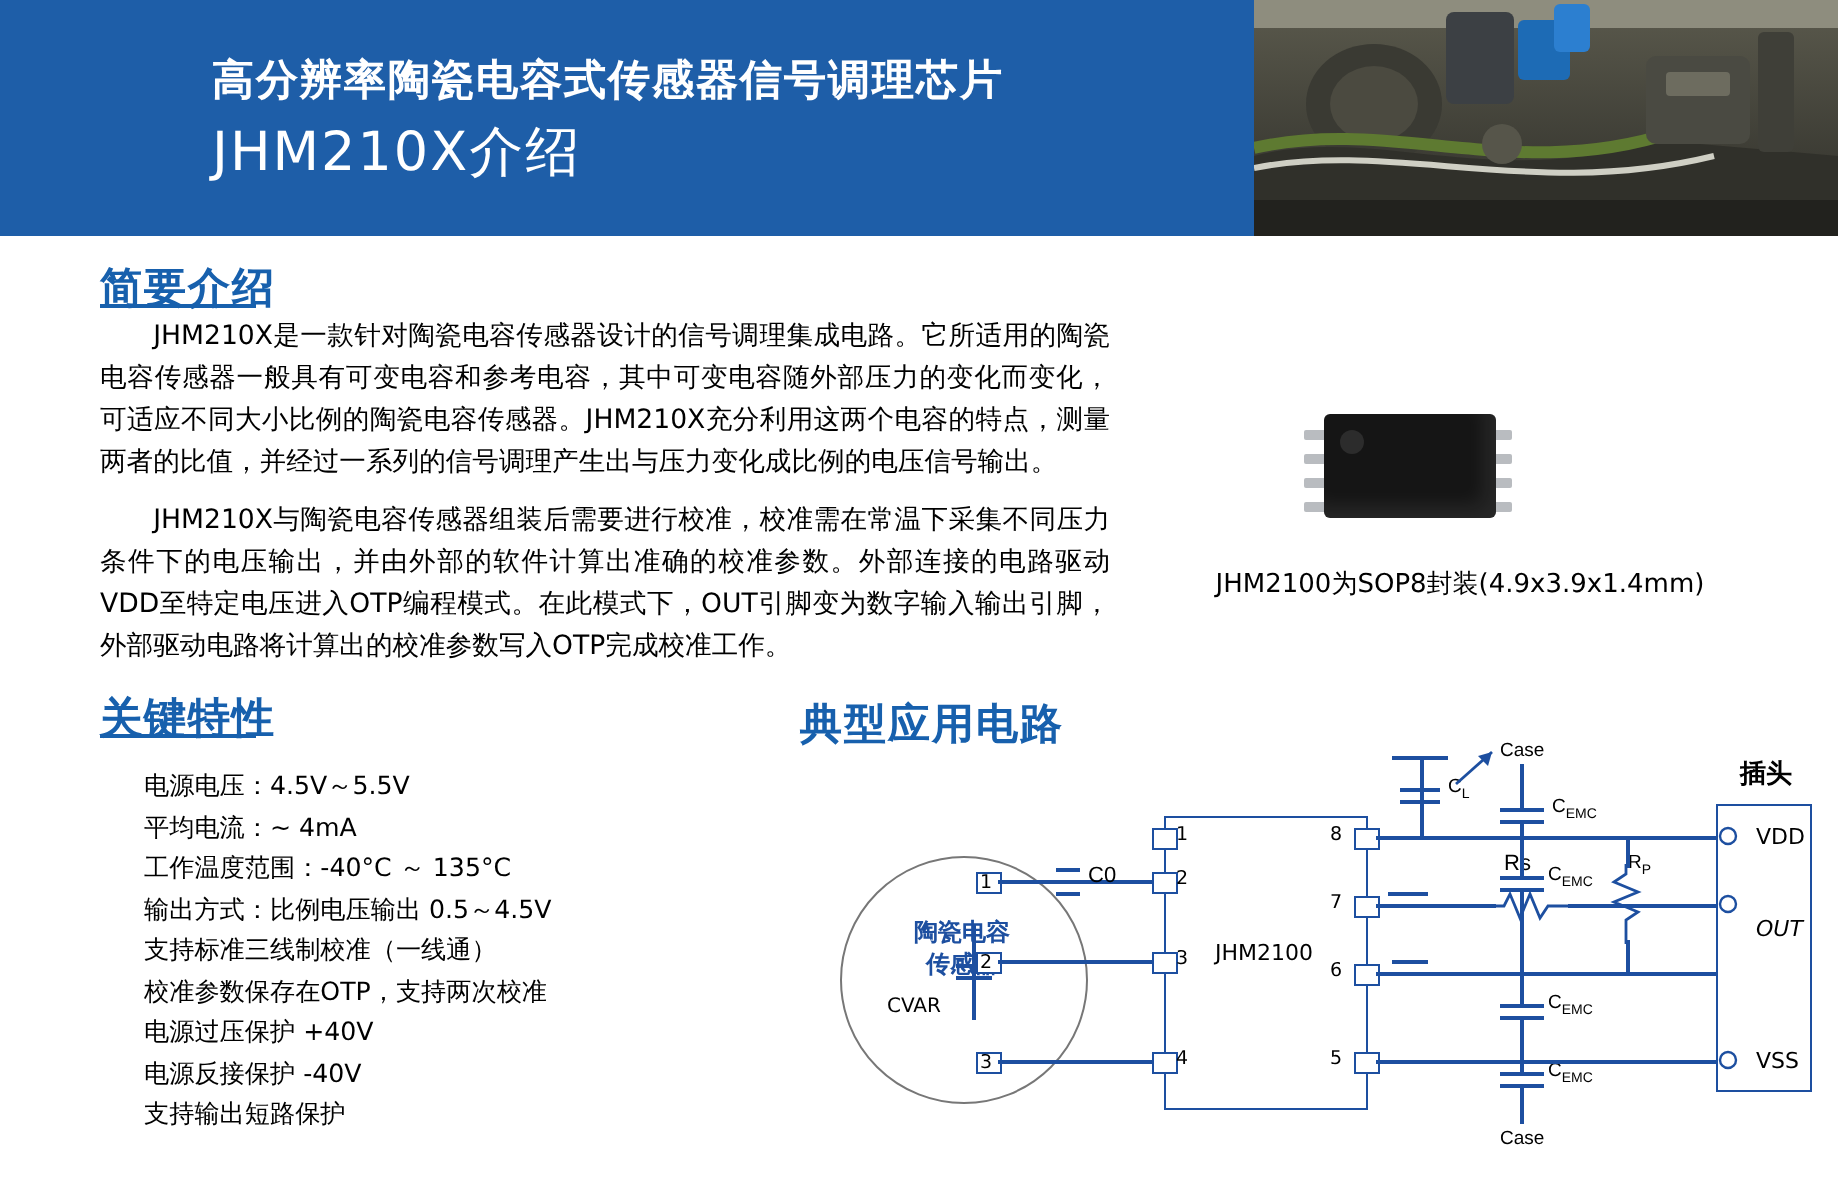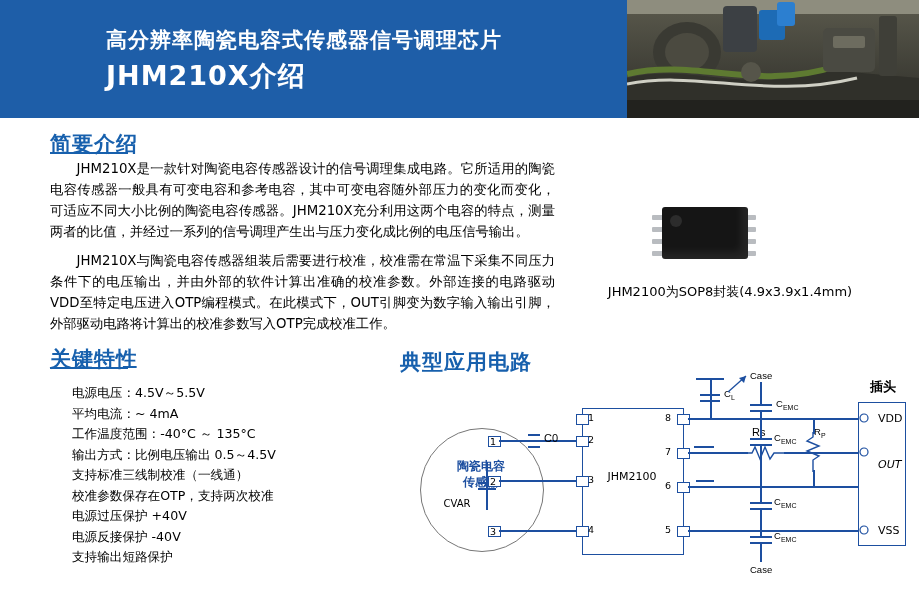--- a/index.html
+++ b/index.html
@@ -23,21 +23,21 @@
   .header-title{
     position:absolute;left:106px;top:26px;
     font-size:21px;color:#ffffff;letter-spacing:1px;
     font-family:"DejaVu Sans", sans-serif;
     font-weight:600;
   }
   .header-sub{
     position:absolute;left:106px;top:58px;
     font-size:27px;color:#ffffff;letter-spacing:1px;
     font-family:"DejaVu Sans", sans-serif;
-    font-weight:700;
+    font-weight:400;
   }
   
   .header-photo{
     position:absolute;right:0;top:0;width:292px;height:118px;
     overflow:hidden;
     background:#3b3a33;
   }
   
   .sec-title{
     position:absolute;

